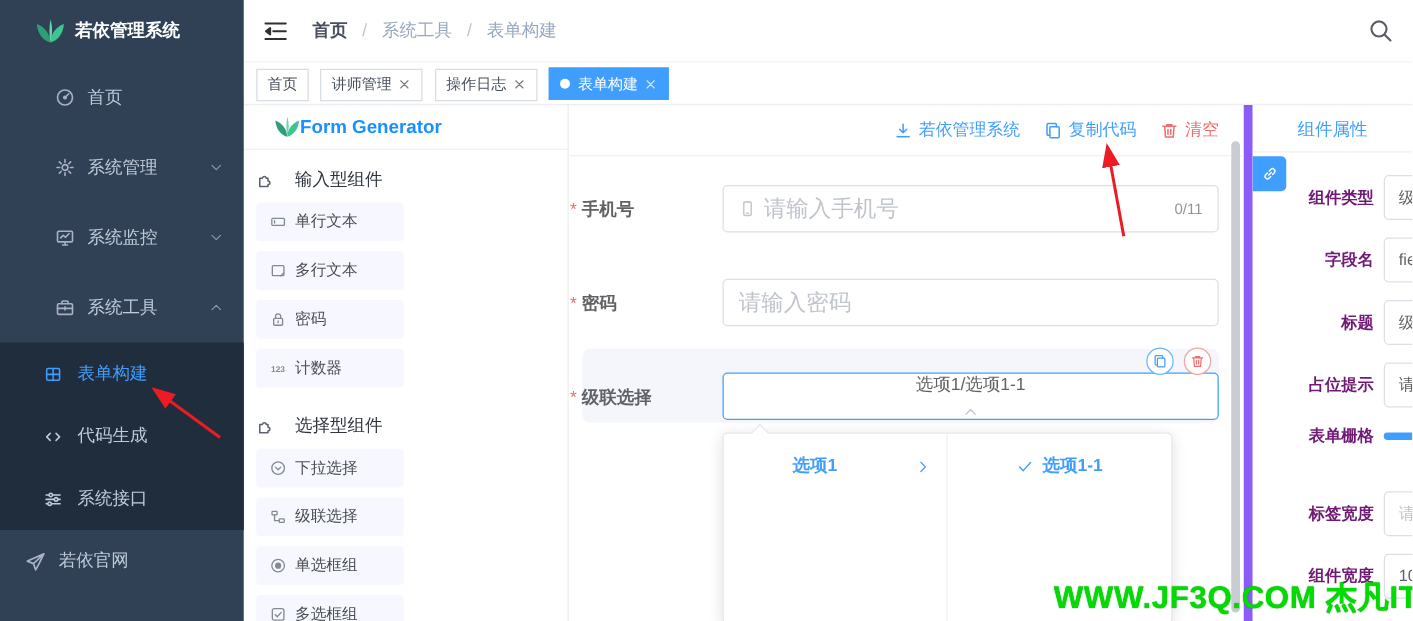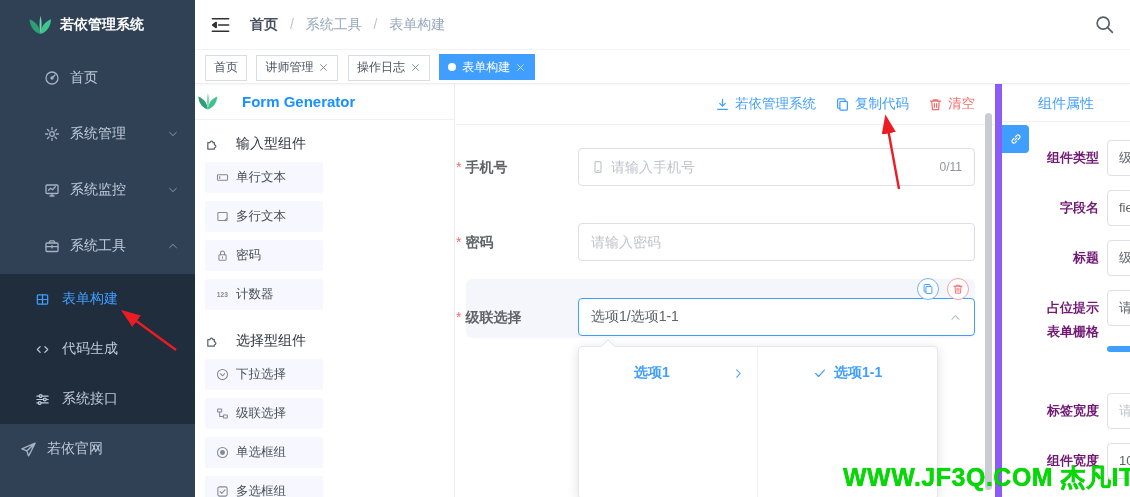--- a/index.html
+++ b/index.html
@@ -39,49 +39,49 @@
   .tab .dot { display:none; width:8px; height:8px; border-radius:50%; background:#fff; margin-right:6px; }
   .tab.active { background:#409EFF; border-color:#409EFF; color:#fff; }
   .tab.active .dot { display:inline-block; }
   .tab .x { width:11px; height:11px; margin-left:5px; opacity:.75; }
 
   
   .content { position:absolute; left:195px; top:84px; right:0; bottom:0; background:#fff; }
 
   
   .gen-panel { position:absolute; left:0; top:0; width:260px; height:100%; border-right:1px solid #ededed; overflow:hidden; }
-  .gen-header { height:36px; display:flex; align-items:center; gap:24px; padding-left:2px; border-bottom:1px solid #f0f0f0; }
+  .gen-header { height:36px; display:flex; align-items:center; gap:0; padding-left:24px; border-bottom:1px solid #f0f0f0; }
   .gen-header .ic { width:21px; height:21px; }
   .gen-title { color:#1890ff; font-weight:bold; font-size:15px; }
   .gen-body { padding:4px 10px 0 10px; }
   .sec-title { display:flex; align-items:center; gap:16px; color:#2f3640; font-size:14px; margin:11px 0 9px 0; }
   .sec-title .ic { width:15px; height:15px; color:#5a6270; }
   .comp-grid { display:flex; flex-wrap:wrap; gap:8px 8px; }
   .comp-item { width:118px; height:31px; background:#f6f7ff; border-radius:3px; display:flex; align-items:center; gap:7px; padding-left:11px; font-size:12.5px; color:#4a4f57; cursor:grab; }
   .comp-item .ic { width:13px; height:13px; color:#848a94; flex:0 0 13px; }
 
   
   .main-area { position:absolute; left:261px; top:0; width:538px; height:100%; overflow:hidden; }
   .toolbar { height:41px; display:flex; justify-content:flex-end; align-items:center; gap:19px; padding-right:19px; border-bottom:1px solid #f0f0f0; }
   .tb-btn { display:flex; align-items:center; gap:5px; font-size:13.5px; color:#409EFF; cursor:pointer; }
   .tb-btn .ic { width:15px; height:15px; }
   .tb-btn.danger { color:#F56C6C; }
   .frow-label { position:absolute; left:0; width:109px; text-align:left; font-size:14px; font-weight:bold; color:#606266; line-height:38px; white-space:nowrap; }
   .req { color:#F56C6C; margin-right:4px; font-weight:normal; }
   .finput { position:absolute; left:122px; width:397px; height:38px; border:1px solid #dcdfe6; border-radius:4px; background:#fff; display:flex; align-items:center; padding:0 12px; gap:6px; }
-  .finput input { border:none; outline:none; flex:1; font-size:14px; color:#606266; font-family:inherit; background:transparent; min-width:0; }
+  .finput input { border:none; outline:none; flex:1; font-size:18px; color:#606266; font-family:inherit; background:transparent; min-width:0; }
   .finput input::placeholder { color:#c0c4cc; }
   .finput .ic { width:14px; height:14px; color:#c0c4cc; flex:0 0 14px; }
   .counter { font-size:12px; color:#909399; }
   .sel-wrap { position:absolute; left:10px; top:195px; width:509px; height:59px; background:#f4f6fc; border-radius:6px; }
   .mini-btn { position:absolute; width:22px; height:22px; border-radius:50%; background:#fff; display:flex; align-items:center; justify-content:center; cursor:pointer; }
   .mini-btn .ic { width:12px; height:12px; }
   .mini-copy { left:461px; top:194px; border:1px solid #6cb7ff; color:#409EFF; }
   .mini-del  { left:491px; top:194px; border:1px solid #f5a3a3; color:#F56C6C; }
-  .casc-input { top:214px; border-color:#409EFF; justify-content:space-between; }
+  .casc-input { top:214px; border-color:#409EFF; justify-content:center;flex-direction:column; }
   .casc-input .val { font-size:14px; color:#606266; }
   .casc-input .chev { width:13px; height:13px; color:#b4bccc; }
 
   .dropdown { position:absolute; left:122px; top:262px; width:360px; bottom:-2px; background:#fff; border:1px solid #e4e7ed; border-radius:4px; box-shadow:0 2px 12px rgba(0,0,0,.12); display:flex; z-index:6; }
   .dd-caret { position:absolute; left:24px; top:-6px; width:10px; height:10px; background:#fff; border-left:1px solid #e4e7ed; border-top:1px solid #e4e7ed; transform:rotate(45deg); }
   .dd-col { width:180px; padding-top:9px;padding-left:35px; }
   .dd-col.first { border-right:1px solid #f0f0f0; }
   .dd-item { height:34px; display:flex; align-items:center; padding:0 12px 0 20px; font-size:14px; cursor:pointer; }
   .dd-item.sel { color:#409EFF; font-weight:bold; }
   .dd-item .lbl { flex:1; }
@@ -497,21 +497,21 @@
 
       <div class="prow-label" style="top:106px">字段名</div>
       <div class="prow-input" style="top:106px">fie</div>
 
       <div class="prow-label" style="top:156px">标题</div>
       <div class="prow-input" style="top:156px">级</div>
 
       <div class="prow-label" style="top:206px">占位提示</div>
       <div class="prow-input" style="top:206px">请</div>
 
-      <div class="prow-label" style="top:230px">表单栅格</div>
+      <div class="prow-label" style="top:247px">表单栅格</div>
       <div class="pslider" style="top:262px"></div>
 
       <div class="prow-label" style="top:309px">标签宽度</div>
       <div class="prow-input ph" style="top:309px">请</div>
 
       <div class="prow-label" style="top:359px">组件宽度</div>
       <div class="prow-input" style="top:359px">10</div>
     </div>
   </div>
 

